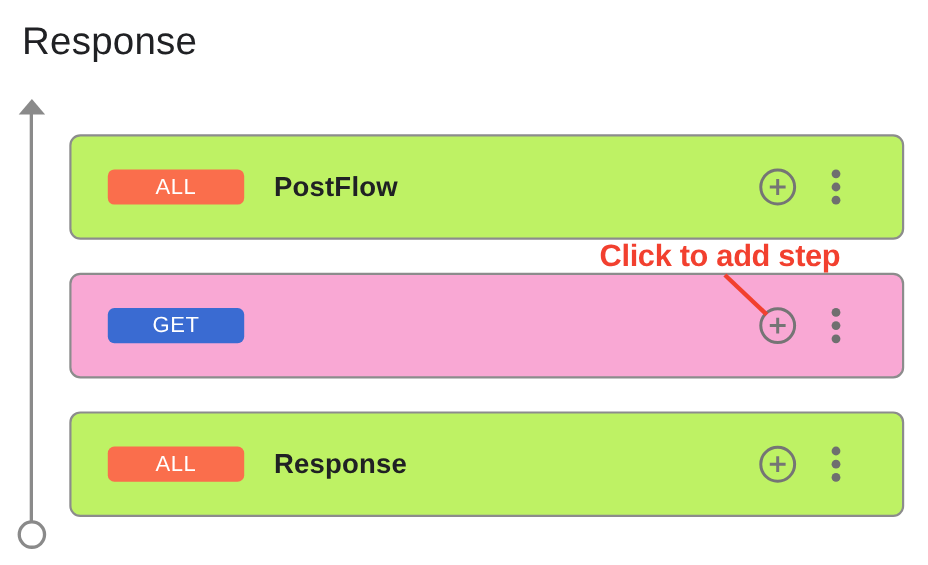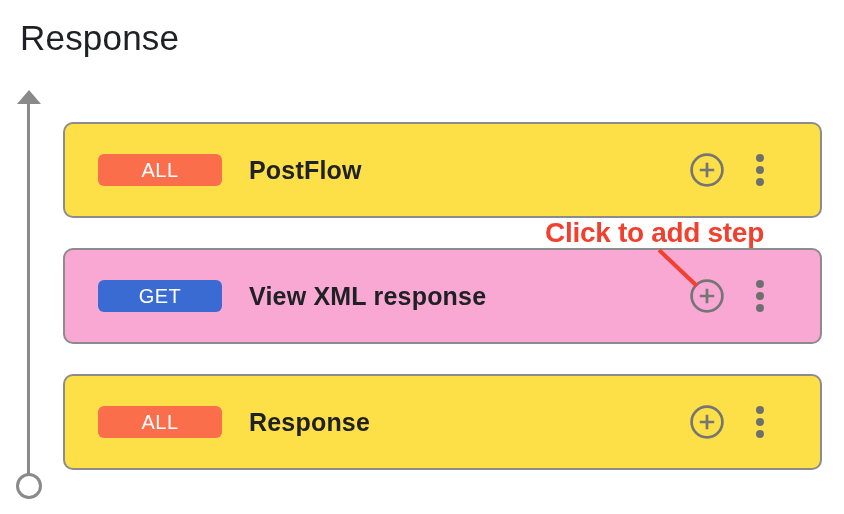--- a/index.html
+++ b/index.html
@@ -59,21 +59,21 @@
     position: absolute;
     left: 63px;
     top: 122px;
     width: 759px;
   }
   .card {
     box-sizing: border-box;
     width: 759px;
     height: 96px;
     margin-bottom: 30px;
-    background: #fde047;
+    background: #bef264;
     border: 2px solid #8c8c8c;
     border-radius: 10px;
     display: flex;
     align-items: center;
     padding: 0 55px 0 33px;
     cursor: pointer;
   }
   .card.highlighted { background: #f9a8d4; }
 
   .badge {
@@ -167,21 +167,20 @@
       </button>
       <button class="icon-btn kebab-btn">
         <span class="kebab-dot"></span>
         <span class="kebab-dot"></span>
         <span class="kebab-dot"></span>
       </button>
     </div>
 
     <div class="card highlighted">
       <span class="badge" style="background-color: rgb(58, 107, 210);">GET</span>
-      <span class="card-title">View XML response</span>
       <span class="spacer"></span>
       <button class="icon-btn plus-btn">
         <svg width="36" height="36" viewBox="0 0 36 36">
           <circle cx="18" cy="18" r="15.4" fill="none" stroke="#757575" stroke-width="2.7"></circle>
           <path d="M18 10.8 V25.2 M10.8 18 H25.2" stroke="#757575" stroke-width="2.7" fill="none"></path>
         </svg>
       </button>
       <button class="icon-btn kebab-btn">
         <span class="kebab-dot"></span>
         <span class="kebab-dot"></span>

